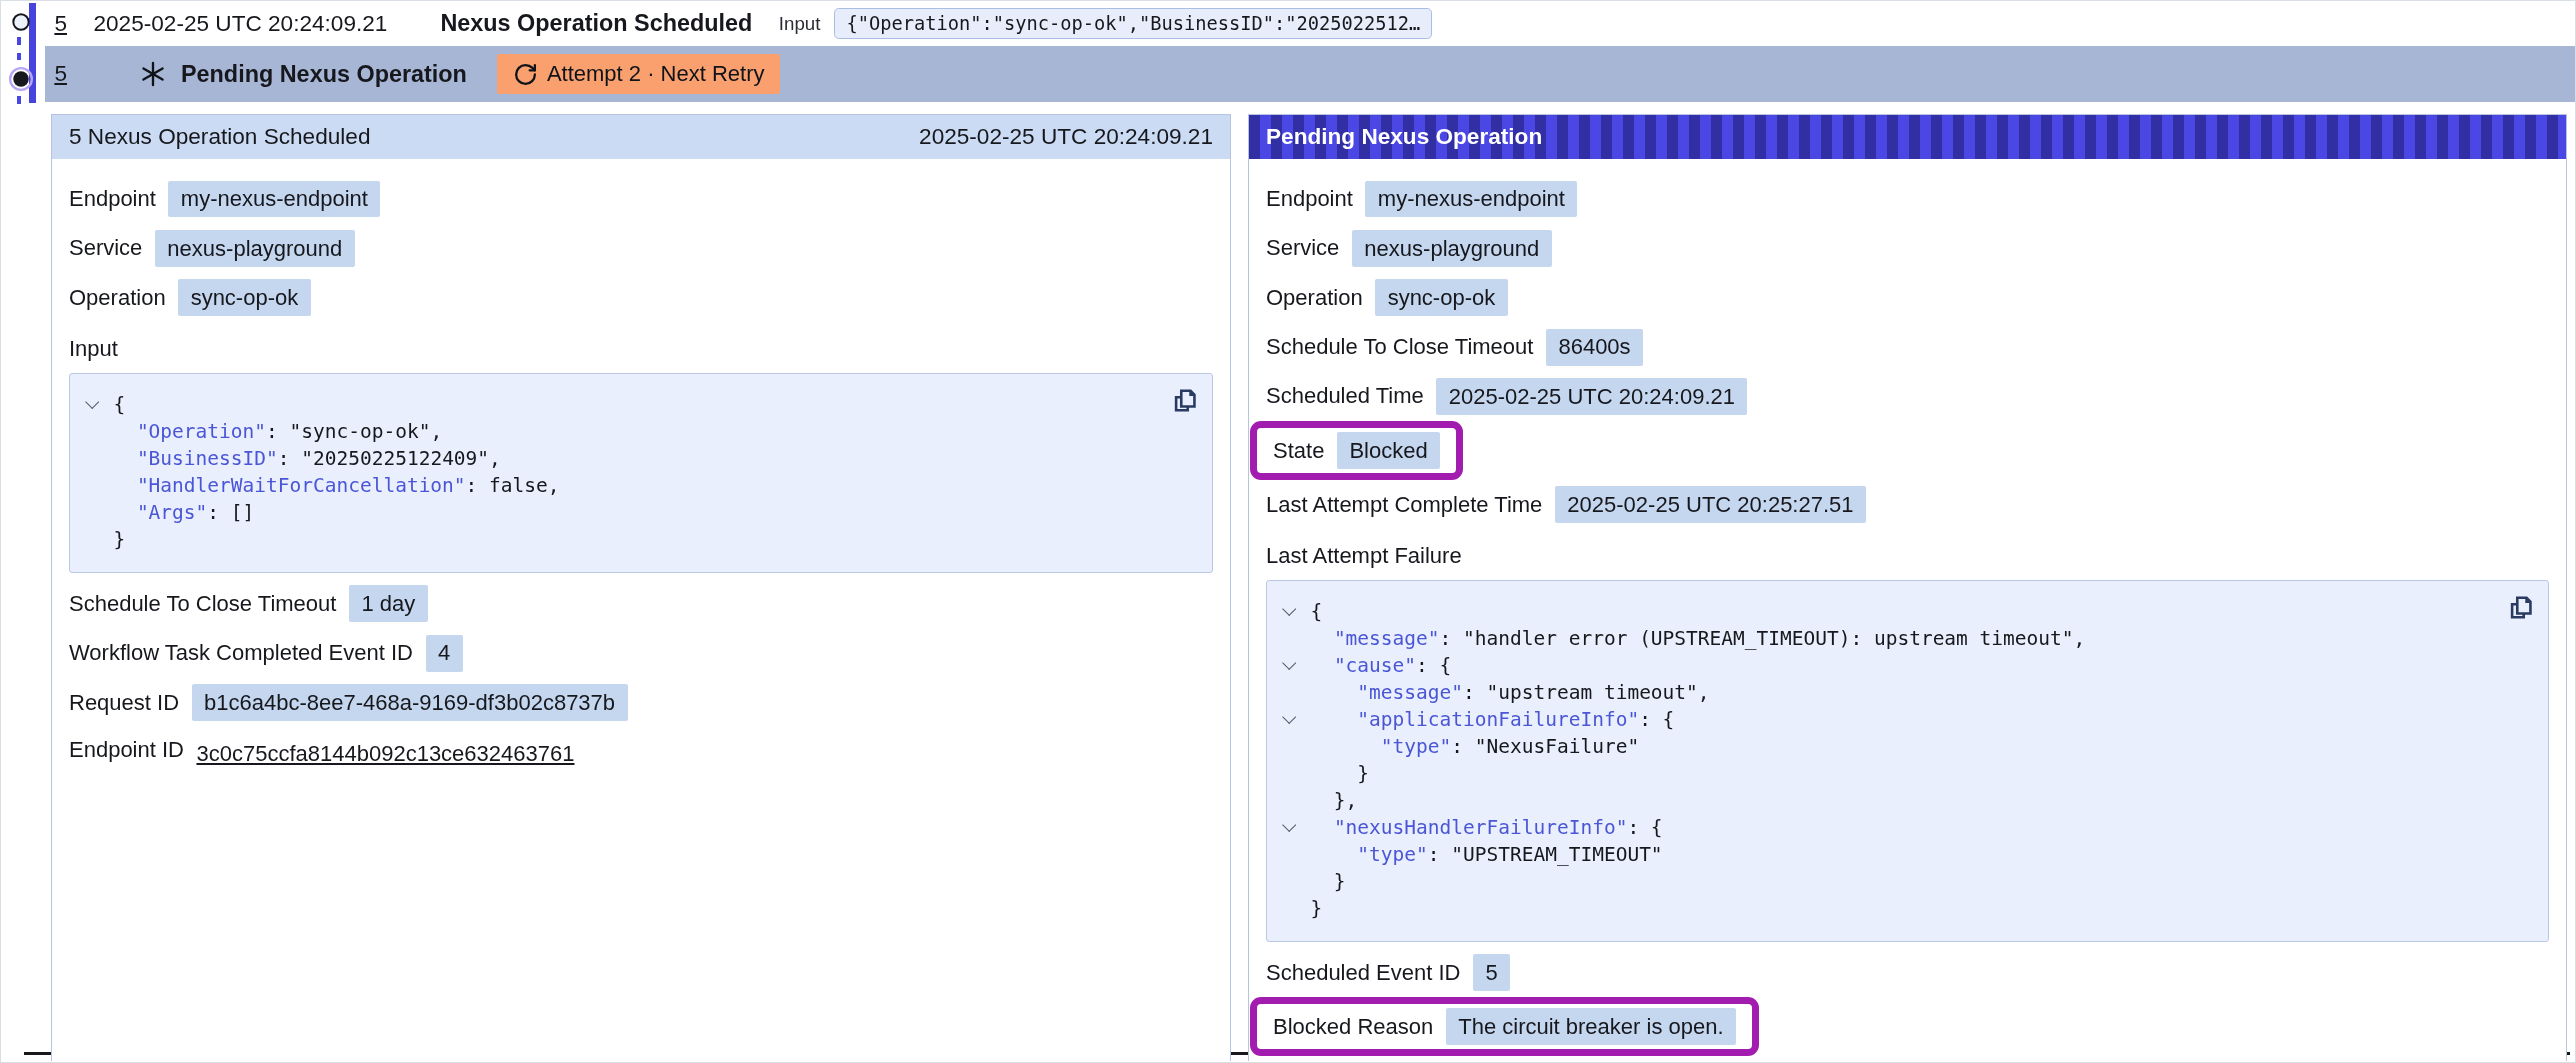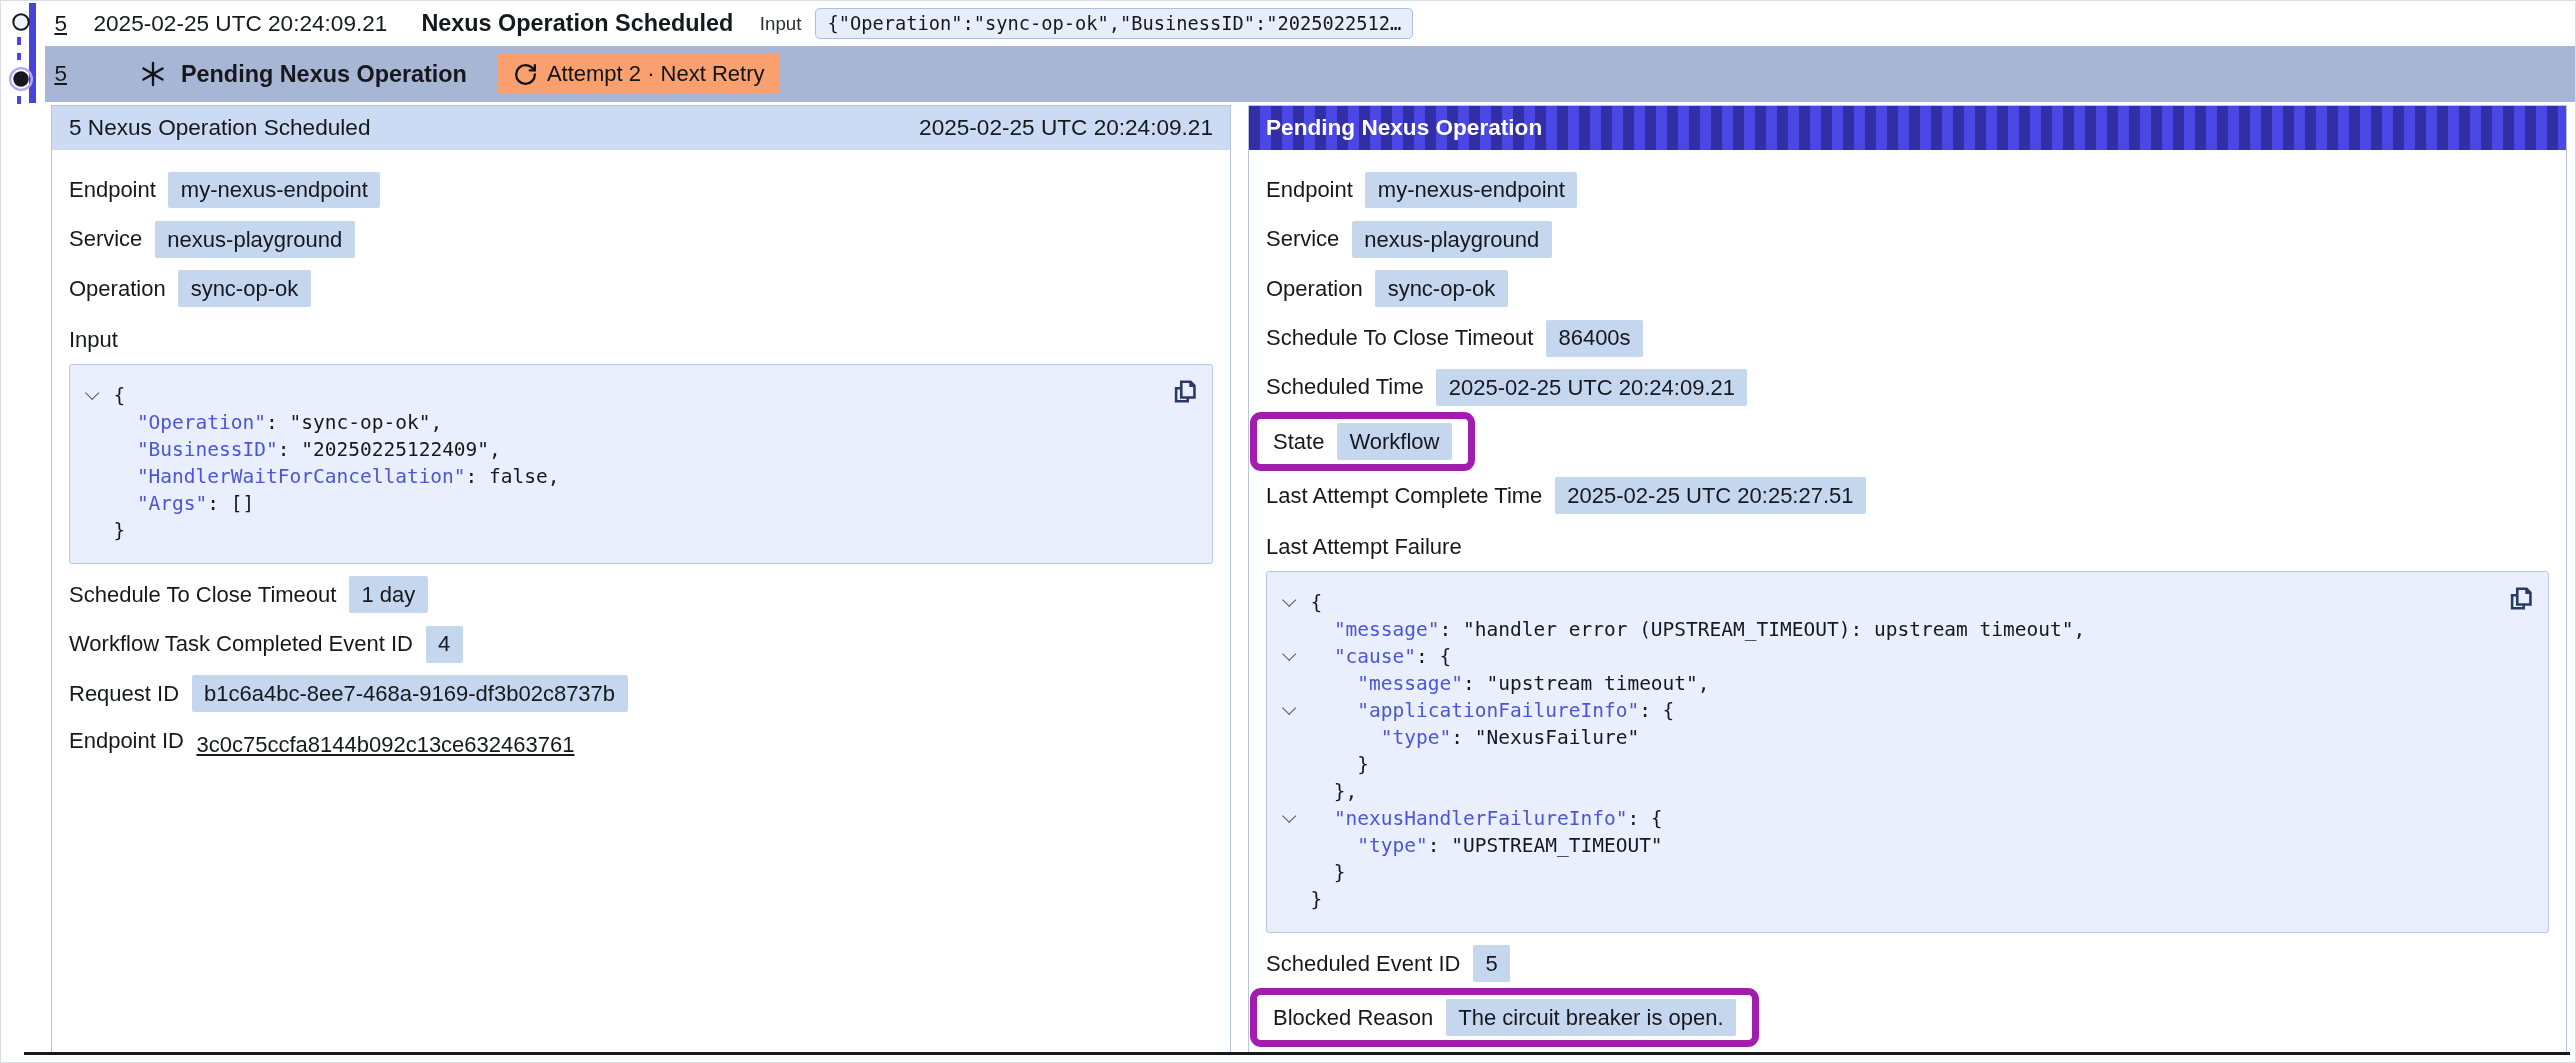--- a/index.html
+++ b/index.html
@@ -16,36 +16,36 @@
   
   .tl-bar{position:absolute;left:28px;top:1.6px;width:7px;height:100px;background:#4743dd;}
   .tl-node{position:absolute;}
   .tl-dash{position:absolute;left:16.4px;width:3.9px;background:repeating-linear-gradient(180deg,#4946e6 0 7.8px,transparent 7.8px 15.6px);}
   
   .evrow{position:absolute;left:44px;right:0;display:flex;align-items:center;}
   #row1{top:0;height:45px;background:#ffffff;}
   #row2{top:45px;height:56px;background:#a8b6d6;}
   .ev-id{margin-left:9.4px;font-size:22.6px;text-decoration:underline;color:#16181d;}
   .r1-time{margin-left:26.5px;font-size:22.6px;}
-  .r1-title{margin-left:34px;font-size:23.4px;font-weight:700;}
+  .r1-title{margin-left:53px;font-size:23.4px;font-weight:700;}
   .r1-input-label{margin-left:26.5px;font-size:18.7px;color:#2a2d33;}
   .r1-chip{
     margin-left:14px;max-width:608px;white-space:nowrap;overflow:hidden;
     background:#e7edfa;border:1.6px solid #a9bfe2;border-radius:4.7px;
     padding:3.9px 11px;font-family:"DejaVu Sans Mono",monospace;font-size:18.7px;
   }
   .r2-star{margin-left:72px;display:flex;}
   .r2-title{margin-left:14px;font-size:23.4px;font-weight:700;}
   .r2-badge{
     margin-left:30px;display:inline-flex;align-items:center;gap:9.4px;
     background:#f9a06e;border-radius:2.3px;padding:7px 15.6px;font-size:22px;color:#101318;justify-content:space-between;
   }
   
   .panel{
-    position:absolute;top:104px;height:947px;background:#ffffff;
+    position:absolute;top:113px;height:947px;background:#ffffff;
     border:1.6px solid #b6c4de;border-bottom:none;box-sizing:border-box;z-index:2;
   }
   #left-panel{left:50px;width:1180px;}
   #right-panel{left:1247px;width:1319px;}
   .panel-header{height:44px;display:flex;align-items:center;padding:0 17px;font-size:22.6px;}
   #left-panel .panel-header{background:#cbdbf3;justify-content:space-between;}
   #right-panel .panel-header{
     background:repeating-linear-gradient(90deg,#322ea4 0 11px,#4a47e5 11px 22px);
     color:#ffffff;font-weight:600;
   }
@@ -219,21 +219,21 @@
           <span>Schedule To Close Timeout</span>
           <span class="chip">86400s</span>
         </div>
         <div class="field">
           <span>Scheduled Time</span>
           <span class="chip">2025-02-25 UTC 20:24:09.21</span>
         </div>
         <div class="field">
           <span class="hl">
             <span>State</span>
-            <span class="chip">Workflow</span>
+            <span class="chip">Blocked</span>
           </span>
         </div>
         <div class="field">
           <span>Last Attempt Complete Time</span>
           <span class="chip">2025-02-25 UTC 20:25:27.51</span>
         </div>
       </div>
     <div class="section-label">Last Attempt Failure</div>
     <div class="codeblock">
       <button class="copybtn" aria-label="copy">

